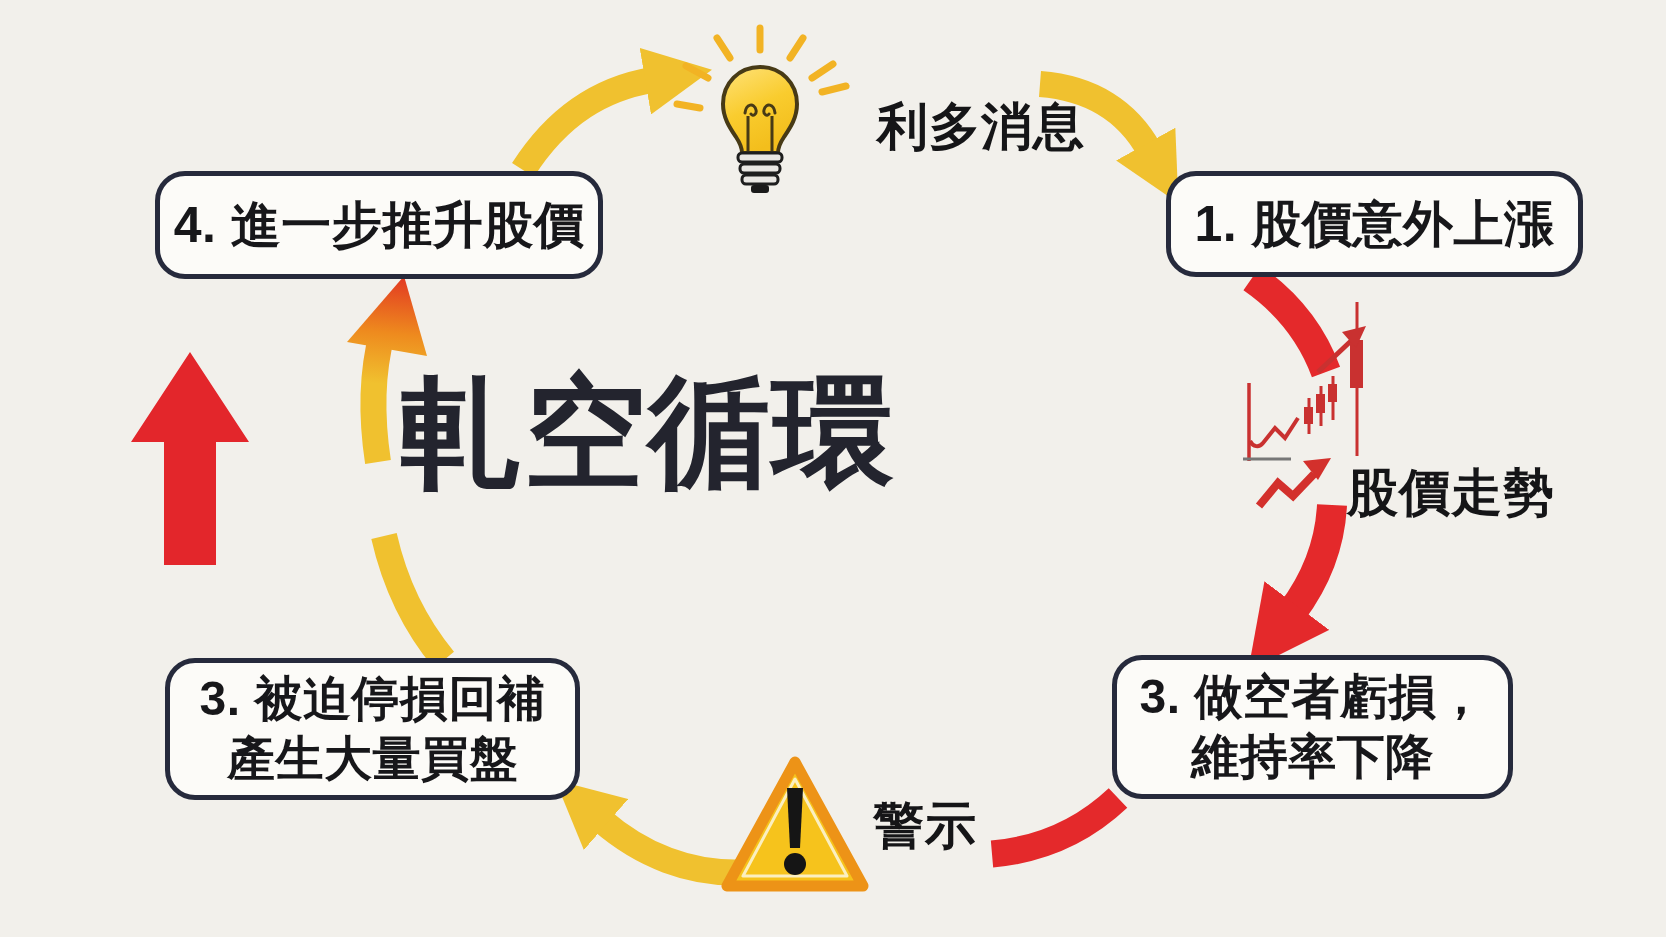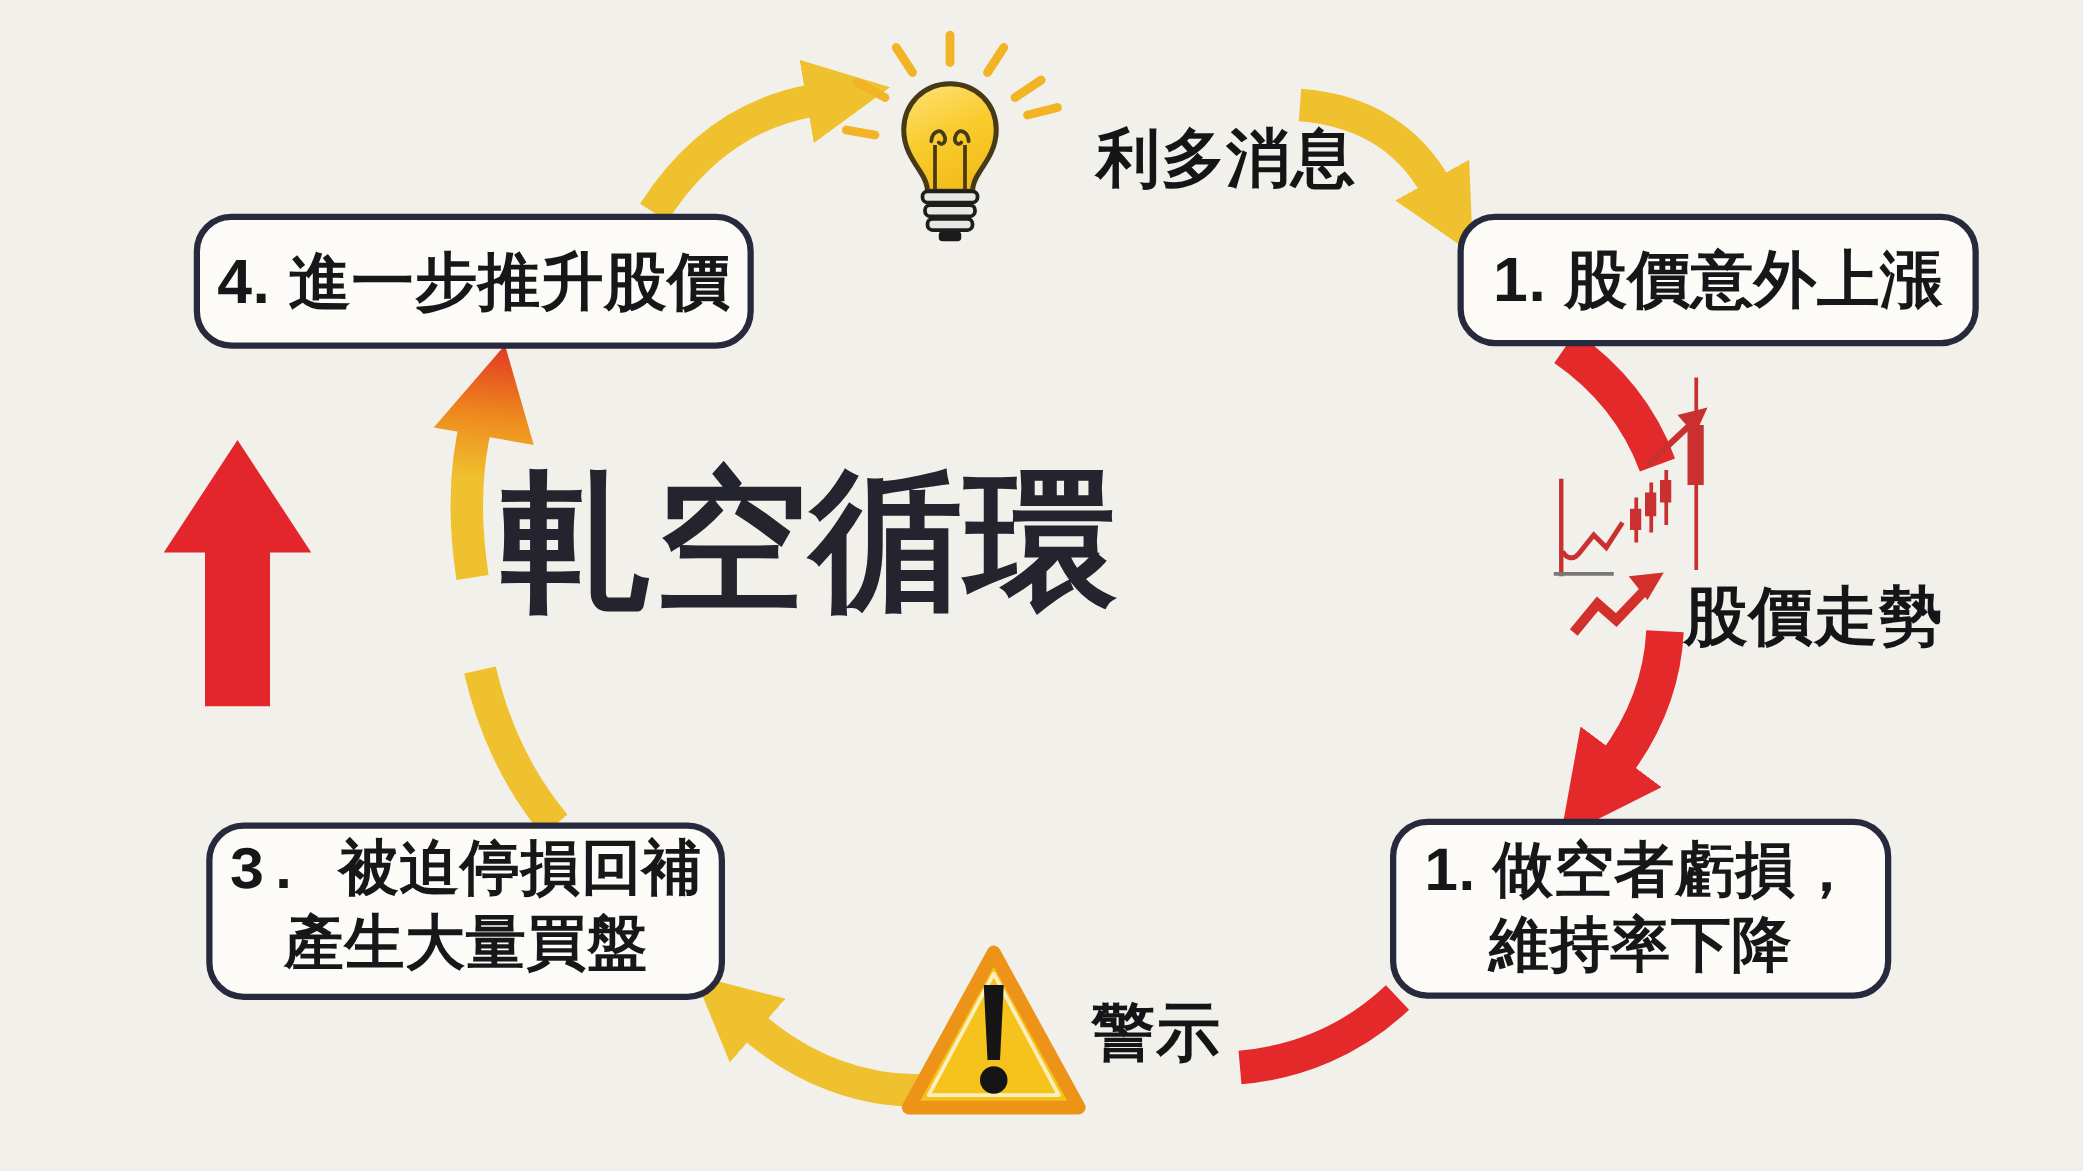--- a/index.html
+++ b/index.html
@@ -9,21 +9,21 @@
   }
   .art{position:absolute;left:0;top:0;width:1666px;height:937px;}
   .box{
     position:absolute;border:5px solid #262A3C;border-radius:30px;background:#FCFBF8;
     display:flex;flex-direction:column;align-items:center;justify-content:center;
     color:#17171A;font-weight:800;font-size:50px;line-height:1.24;text-align:center;
     box-sizing:border-box;letter-spacing:0.5px;
   }
   .box1{left:1166px;top:171px;width:417px;height:106px;}
   .box2{left:1112px;top:655px;width:401px;height:144px;font-size:48px;}
-  .box3{left:165px;top:658px;width:415px;height:142px;font-size:48px;font-family:Liberation Mono, monospace;}
+  .box3{left:165px;top:658px;width:415px;height:142px;font-size:48px;}
   .box4{left:155px;top:171px;width:448px;height:108px;}
   .label{
     position:absolute;color:#151517;font-weight:800;font-size:51px;letter-spacing:1px;white-space:nowrap;
   }
   .label-top{left:863px;top:93px;margin-left:14px;}
   .label-right{left:1347px;top:459px;}
   .label-bottom{left:873px;top:792px;text-align:center;}
   .label-left{left:227px;top:466px;}
   .center-title{
     position:absolute;left:400px;top:364px;width:800px;color:#23242E;
@@ -136,21 +136,21 @@
 
     <g>
       <polygon points="190,352 131,442 164,442 164,565 216,565 216,442 249,442" fill="#E3262B"></polygon>
     </g>
   </svg>
 
   <div class="box box1">
     <span>1. 股價意外上漲</span>
   </div>
   <div class="box box2">
-    <span>1. 做空者虧損，</span>
+    <span>3. 做空者虧損，</span>
     <span>維持率下降</span>
   </div>
   <div class="box box3">
     <span>3. 被迫停損回補</span>
     <span>產生大量買盤</span>
   </div>
   <div class="box box4">
     <span>4. 進一步推升股價</span>
   </div>
 

